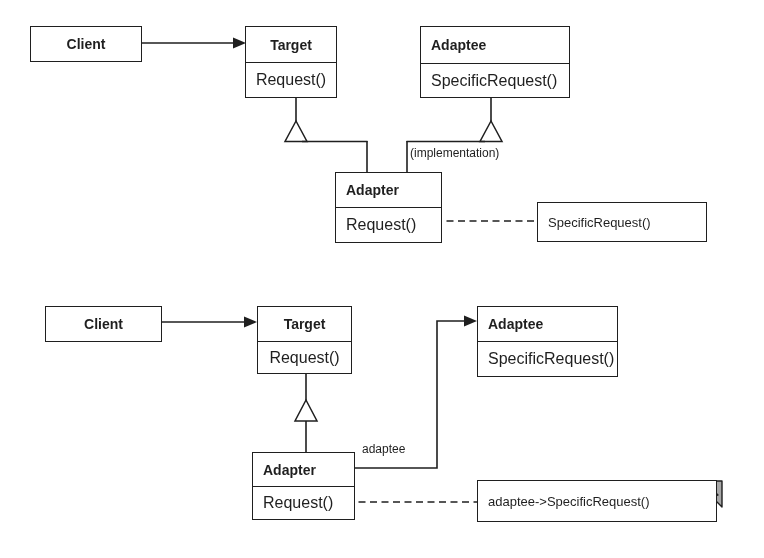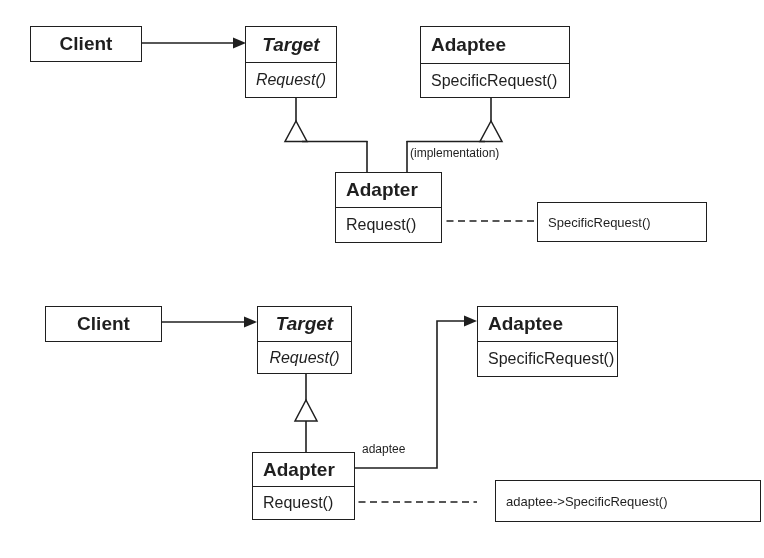--- a/index.html
+++ b/index.html
@@ -13,26 +13,26 @@
   .tri{fill:#ffffff;stroke:var(--ink,#1f1f1f);stroke-width:1.5;}
   .solidarrow{fill:var(--ink,#1f1f1f);stroke:none;}
   .sock{fill:#ffffff;stroke:var(--ink,#1f1f1f);stroke-width:1.5;}
   .fold{fill:var(--note_fold,#a8a8a8);stroke:var(--ink,#1f1f1f);stroke-width:1.4;stroke-linejoin:round;}
   .cursor{fill:#ffffff;stroke:var(--ink,#1f1f1f);stroke-width:1.3;stroke-linejoin:round;}
   .box{
     position:absolute;background:#fff;border:1.8px solid var(--ink,#1f1f1f);
     box-sizing:border-box;display:flex;flex-direction:column;
   }
   .comp{display:flex;align-items:center;box-sizing:border-box;font-size:16px;}
-  .comp.name{font-weight:bold;font-size:19px;}
+  .comp.name{font-weight:bold;font-size:14px;}
   .comp.divided{border-bottom:1.8px solid var(--ink,#1f1f1f);}
   .comp.center{justify-content:center;}
   .comp.left{padding-left:10px;}
   .comp.grow{flex:1;}
-  .ital{font-style:italic;}
+  .ital{}
   .note{
     position:absolute;background:#fff;border:1.8px solid var(--ink,#1f1f1f);
     box-sizing:border-box;display:flex;align-items:center;padding-left:10px;
     font-size:13px;
   }
   .tag{position:absolute;font-size:12px;white-space:nowrap;}
   .red-label{
     position:absolute;font-size:21px;font-weight:600;letter-spacing:.3px;
     color:var(--accent_red,#ef3341);white-space:nowrap;
   }
@@ -130,20 +130,20 @@
   <div class="box" style="left:477px;top:306px;width:141px;height:71px">
     <div class="comp name left divided" style="height:35px">Adaptee</div>
     <div class="comp left grow">SpecificRequest()</div>
   </div>
 
   <div class="box" style="left:252px;top:452px;width:103px;height:68px">
     <div class="comp name left divided" style="height:34px">Adapter</div>
     <div class="comp left grow">Request()</div>
   </div>
 
-  <div class="note" style="left:495px;top:480px;width:266px;height:42px">
+  <div class="note" style="left:477px;top:480px;width:240px;height:42px">
     <span>adaptee-&gt;SpecificRequest()</span>
   </div>
 
   <div class="tag" style="left:362px;top:442px">adaptee</div>
 
 
 </div>
 
 </body></html>

